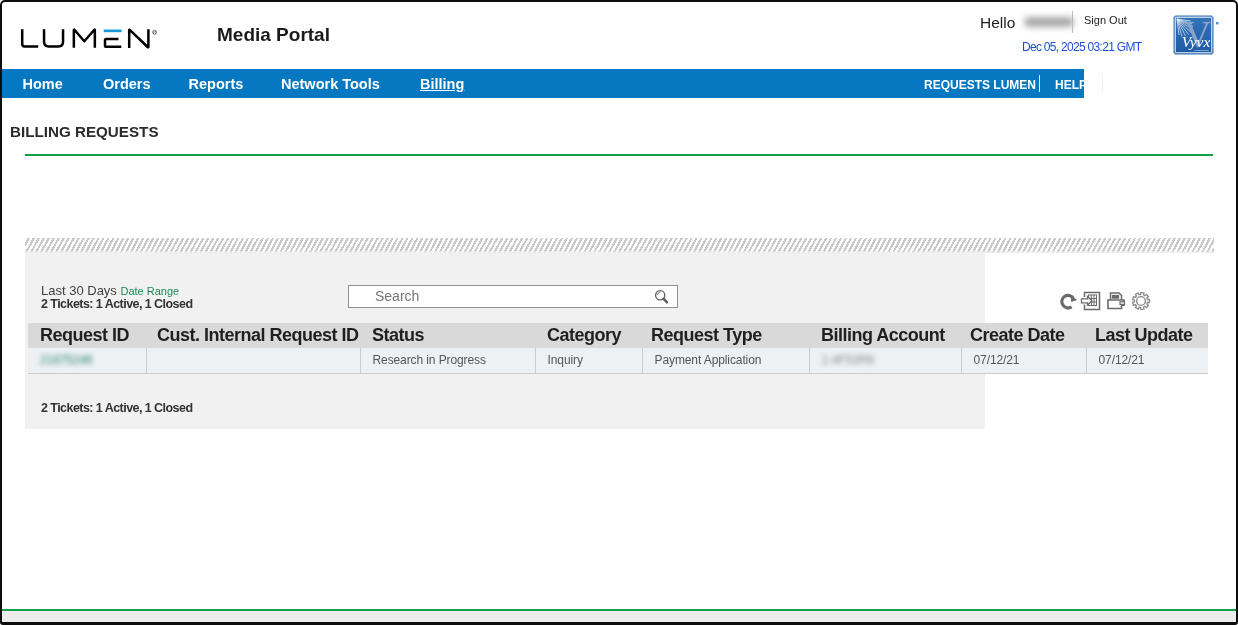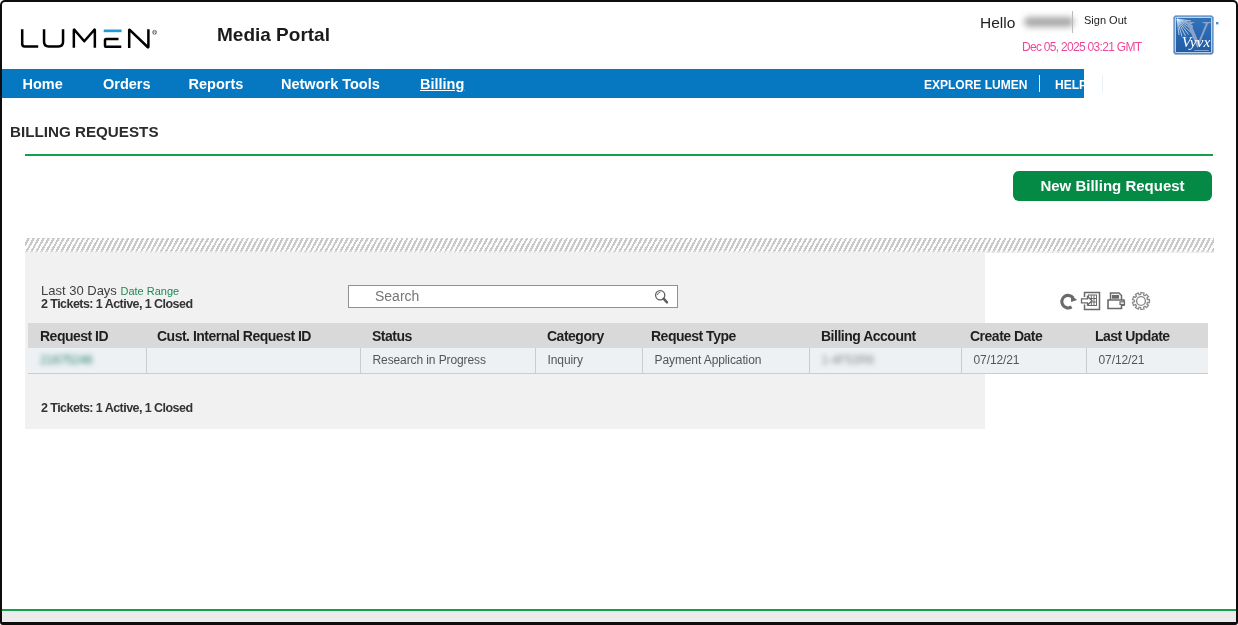--- a/index.html
+++ b/index.html
@@ -13,21 +13,21 @@
   z-index:99; pointer-events:none;
 }
 
 #hdr { position:absolute; left:0; top:0; width:1238px; height:69px; background:#fff; }
 #lumenlogo { position:absolute; left:20px; top:27.5px; }
 #mediaportal { position:absolute; left:217px; top:24px; font-size:19px; font-weight:bold; color:#1b1b1b; }
 #hello { position:absolute; left:980px; top:14px; font-size:15.5px; color:#222; }
 #helloblur { display:inline-block; width:50px; height:10px; background:#a8a8a8; border-radius:5px; filter:blur(3px); vertical-align:baseline; margin:0 0 1px 4px; }
 #sep1 { position:absolute; left:1072px; top:11px; width:1px; height:22px; background:#bbb; }
 #signout { position:absolute; left:1084px; top:14px; font-size:11px; color:#222; }
-#hdrdate { position:absolute; left:1022px; top:40px; font-size:12px; letter-spacing:-0.7px; color:#ec4899; }
+#hdrdate { position:absolute; left:1022px; top:40px; font-size:12px; letter-spacing:-0.7px; color:#1d4ed8; }
 #vyvx { position:absolute; left:1173px; top:15px; }
 
 #nav { position:absolute; left:0; top:69px; width:1084px; height:29px; background:#0677c1; color:#fff; }
 #nav .l { position:absolute; top:7px; font-size:14.5px; font-weight:bold; }
 #nav .r { position:absolute; top:9px; font-size:12px; font-weight:bold; }
 #nav .vsep { position:absolute; top:6px; width:1px; height:17px; background:#e8f1f8; }
 
 #h1 { position:absolute; left:10px; top:123px; font-size:15.2px; font-weight:bold; letter-spacing:0; color:#2b2b2b; }
 #greenhr { position:absolute; left:25px; top:154px; width:1188px; height:2px; background:#12a14b; }
 #nbr {
@@ -52,21 +52,21 @@
 #last30 { position:absolute; left:16px; top:30px; font-size:13px; color:#3f3f3f; }
 #last30 .dr { font-size:11px; color:#1d8a54; }
 #tcount { position:absolute; left:16px; top:44px; font-size:12.5px; font-weight:bold; color:#333; letter-spacing:-0.55px; }
 #search {
   position:absolute; left:323px; top:32px; width:330px; height:23px; background:#fff;
   border:1px solid #919191; font-size:14px; color:#757575; line-height:21px; padding-left:26px;
 }
 #icons { position:absolute; left:1034px; top:38px; }
 
 #tbl { position:absolute; left:3px; top:70px; width:1180px; border-collapse:collapse; font-size:12px; }
-#tbl th { background:#d9d9d9; font-weight:bold; color:#1f1f1f; text-align:left; height:25px; padding:0 0 0 12px; font-size:14px; letter-spacing:-0.5px; }
+#tbl th { background:#d9d9d9; font-weight:bold; color:#1f1f1f; text-align:left; height:25px; padding:0 0 0 12px; font-size:18px; letter-spacing:-0.5px; }
 #tbl td { height:25px; padding:0 0 0 12px; color:#555; letter-spacing:-0.1px; border:1px solid #ccc; border-top:none; }
 #tbl td:first-child { border-left:none; }
 #tbl td:last-child { border-right:none; }
 #tbl tr.r1 td { background:#edf1f4; }
 #tbl tr.r2 td { background:#fff; }
 .blurteal { color:#2f8574; filter:blur(2.6px); font-size:12px; }
 .blurgray { color:#8b8b8b; filter:blur(2.6px); font-size:12px; }
 #tcount2 { position:absolute; left:16px; top:148px; font-size:12.5px; font-weight:bold; color:#333; letter-spacing:-0.55px; }
 
 #footgreen { position:absolute; left:0; top:609px; width:1238px; height:2px; background:#12a14b; }
@@ -123,32 +123,31 @@
         <rect x="43" y="7" width="2.4" height="2.4" fill="#4a90d9"></rect>
       </svg>
     </div>
   </div>
   <div id="nav">
     <div class="l" style="left:22.5px">Home</div>
     <div class="l" style="left:103px">Orders</div>
     <div class="l" style="left:188.5px">Reports</div>
     <div class="l" style="left:281px">Network Tools</div>
     <div class="l" style="left:420px;text-decoration:underline">Billing</div>
-    <div class="r" style="left:924px">EXPLORE LUMEN</div>
+    <div class="r" style="left:924px">REQUESTS LUMEN</div>
     <div class="vsep" style="left:1039px"></div>
     <div class="r" style="left:1055px">HELP</div>
     <div class="vsep" style="left:1102px"></div>
     <div class="r" style="left:1120px">CONTACT US</div>
     <svg style="position:absolute;left:1205px;top:9px" width="10" height="14" viewBox="0 0 10 14">
       <path d="M2 1.5 L8 7 L2 12.5" fill="none" stroke="#fff" stroke-width="2.2"></path>
     </svg>
   </div>
   <div id="h1">BILLING REQUESTS</div>
   <div id="greenhr"></div>
-  <div id="nbr">New Billing Request</div>
   <div id="hatch"></div>
   <div id="panel">
     <div id="last30">Last 30 Days <span class="dr">Date Range</span></div>
     <div id="tcount">2 Tickets: 1 Active, 1 Closed</div>
     <div id="search">Search
       <svg style="position:absolute;right:7px;top:3px" width="17" height="17" viewBox="0 0 17 17">
         <circle cx="7.2" cy="6.2" r="4.6" fill="none" stroke="#5e5e5e" stroke-width="1.3"></circle>
         <path d="M7.2 3.4 A2.9 2.9 0 0 0 4.4 6" fill="none" stroke="#5e5e5e" stroke-width="0.9"></path>
         <path d="M10.6 9.6 L14 13.4" stroke="#5e5e5e" stroke-width="2.4" stroke-linecap="round"></path>
       </svg>

